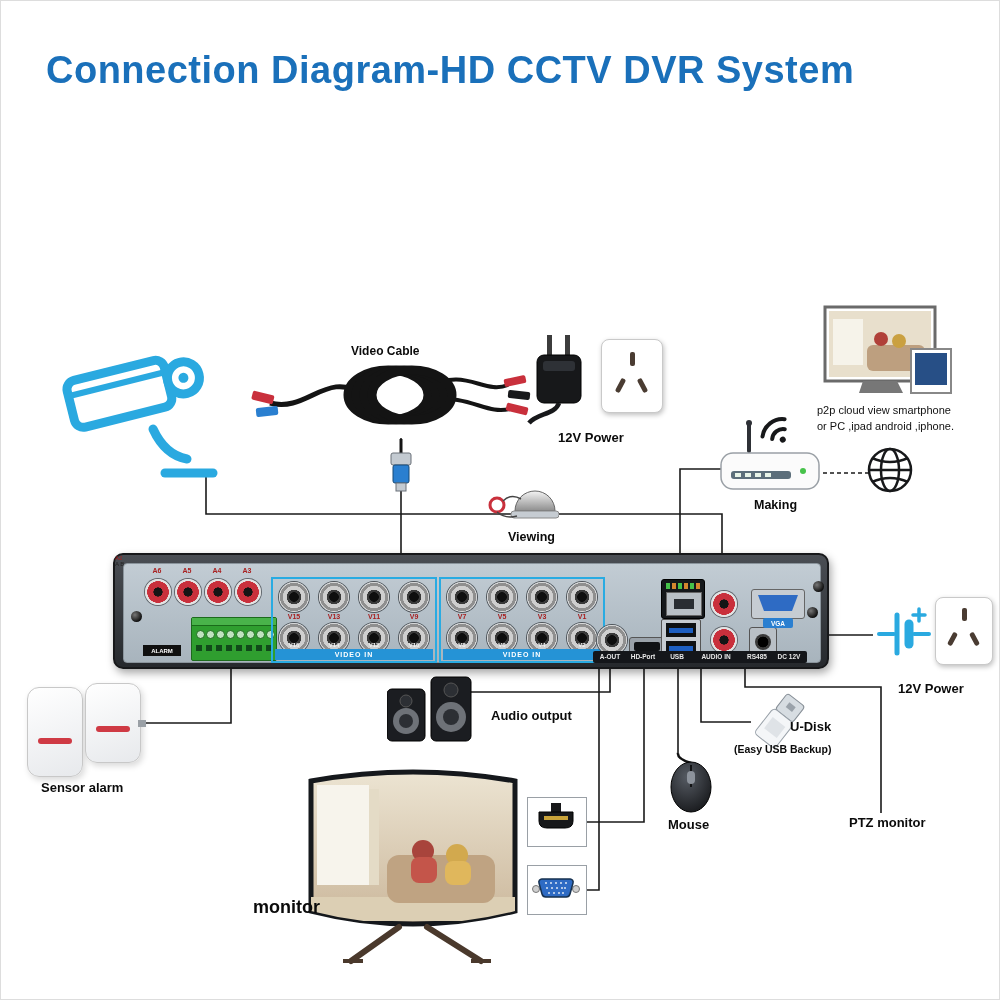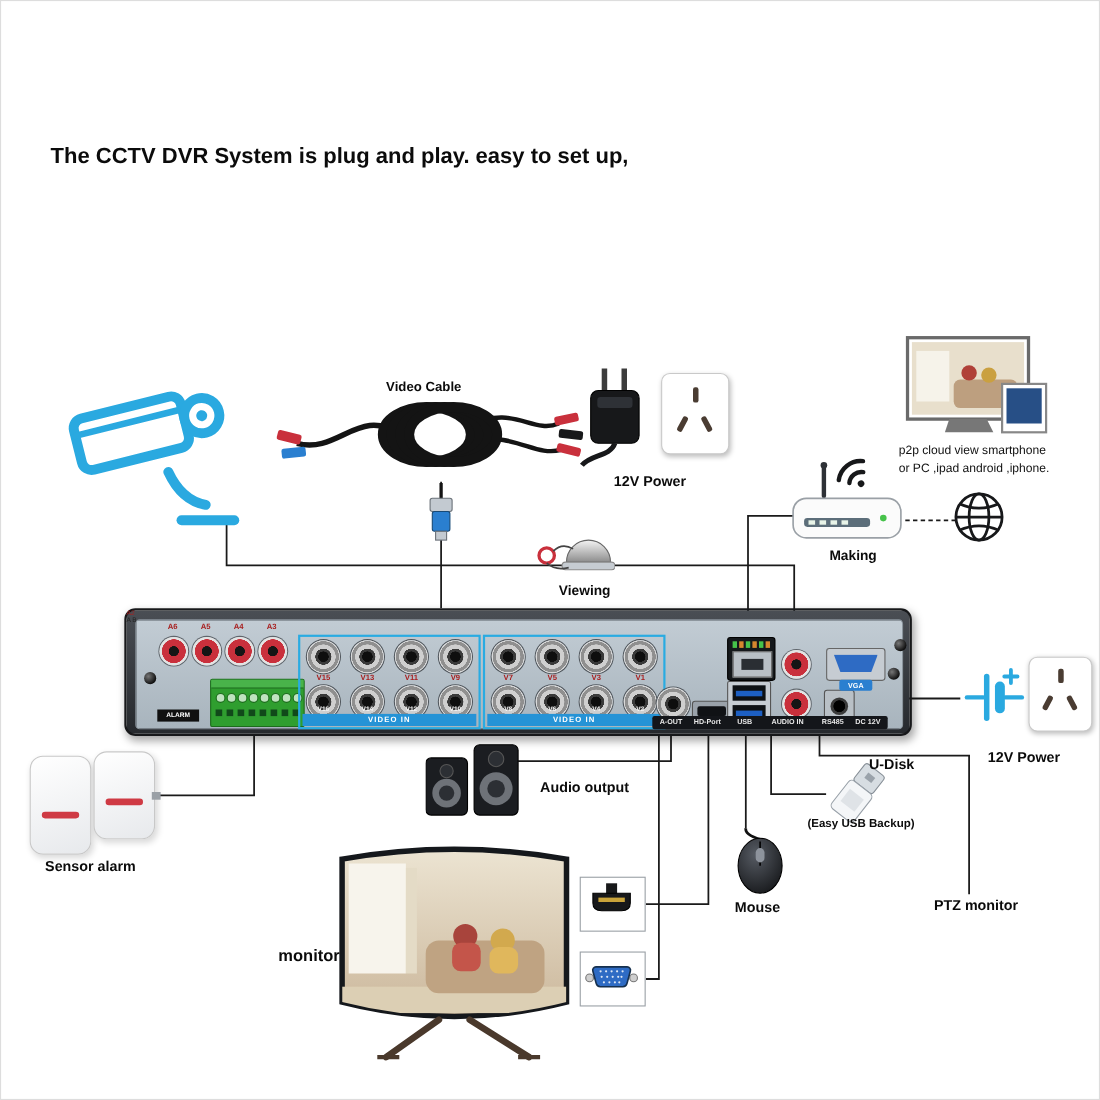--- a/index.html
+++ b/index.html
@@ -28,21 +28,21 @@
   .sensor{position:absolute;background:linear-gradient(160deg,#ffffff,#e7e9ec);border:1px solid #c8c8c8;
           border-radius:12px;box-shadow:2px 3px 6px rgba(0,0,0,.15)}
   .sensor .redslot{position:absolute;left:10px;width:34px;height:6px;background:#cf3a44;border-radius:3px}
   .iconbox{position:absolute;width:60px;height:50px;background:#fff;border:1.5px solid #9aa0a6;box-sizing:border-box}
 </style>
 </head>
 <body>
 
 <div id="page">
 
-  <div class="lbl" style="left:45px;top:130px;font-size:20px">The CCTV DVR System is plug and play. easy to set up,</div>
+  <div class="lbl" style="left:45px;top:48px;font-size:38px;color:#1a70ba;letter-spacing:0.5px">Connection Diagram-HD CCTV DVR System</div>
 
   <svg class="abs" width="1000" height="1000" style="left:0;top:0;pointer-events:none" viewBox="0 0 1000 1000">
     <g fill="none" stroke="#1a1a1a" stroke-width="1.6">
       <polyline points="205,476 205,513 721,513 721,588"></polyline>
       <polyline points="726,468 679,468 679,576"></polyline>
       <polyline points="400,437 400,552"></polyline>
       <polyline points="772,634 872,634"></polyline>
       <polyline points="609,668 609,691 470,691"></polyline>
       <polyline points="643,668 643,821 586,821"></polyline>
       <polyline points="598,668 598,889 586,889"></polyline>
@@ -317,21 +317,21 @@
   <div class="lbl" style="left:490px;top:707px;font-size:13px">Audio output</div>
 
   <svg class="abs" style="left:744px;top:690px" width="64" height="64" viewBox="0 0 64 64">
     <g transform="rotate(38 32 32)">
       <rect x="22" y="2" width="22" height="20" rx="3" fill="#d7dde2" stroke="#868e96"></rect>
       <rect x="29" y="8" width="8" height="6" fill="#9aa2aa"></rect>
       <rect x="20" y="22" width="26" height="32" rx="4" fill="#f4f6f8" stroke="#98a0a8"></rect>
       <rect x="25" y="30" width="16" height="14" fill="#dfe3e7"></rect>
     </g>
   </svg>
-  <div class="lbl" style="left:789px;top:686px;font-size:13px">U-Disk</div>
+  <div class="lbl" style="left:789px;top:718px;font-size:13px">U-Disk</div>
   <div class="lbl" style="left:733px;top:742px;font-size:10.5px">(Easy USB Backup)</div>
 
   <svg class="abs" style="left:650px;top:742px" width="80" height="72" viewBox="0 0 80 72">
     <defs>
       <radialGradient id="mouseg" cx="0.4" cy="0.3" r="0.9">
         <stop offset="0" stop-color="#565b63"></stop>
           <stop offset="1" stop-color="#0c0d0f"></stop>
       </radialGradient>
     </defs>
     <path d="M40,20 Q26,16 27,10" stroke="#111" stroke-width="2.5" fill="none"></path>
@@ -371,21 +371,21 @@
       <circle cx="124" cy="92" r="11" fill="#a8443c"></circle>
       <rect x="112" y="98" width="26" height="26" rx="8" fill="#c4554a"></rect>
       <circle cx="158" cy="96" r="11" fill="#d2a94e"></circle>
       <rect x="146" y="102" width="26" height="24" rx="8" fill="#e0b75c"></rect>
     </g>
     <path d="M100,168 L52,202" stroke="#4a392c" stroke-width="6" stroke-linecap="round"></path>
     <path d="M128,168 L182,202" stroke="#4a392c" stroke-width="6" stroke-linecap="round"></path>
     <path d="M44,202 L64,202" stroke="#4a392c" stroke-width="4"></path>
     <path d="M172,202 L192,202" stroke="#4a392c" stroke-width="4"></path>
   </svg>
-  <div class="lbl" style="left:252px;top:860px;font-size:15px">monitor</div>
+  <div class="lbl" style="left:252px;top:896px;font-size:18px">monitor</div>
 
   <div class="iconbox" style="left:526px;top:796px">
     <svg width="56" height="46" viewBox="0 0 56 46">
       <rect x="23" y="5" width="10" height="10" fill="#17181a"></rect>
       <path d="M11,14 h34 v9 q0,7 -8,7 h-18 q-8,0 -8,-7 z" fill="#17181a" stroke="#000"></path>
       <rect x="16" y="18" width="24" height="4" fill="#c9a33a"></rect>
     </svg>
   </div>
 
   <div class="iconbox" style="left:526px;top:864px">

